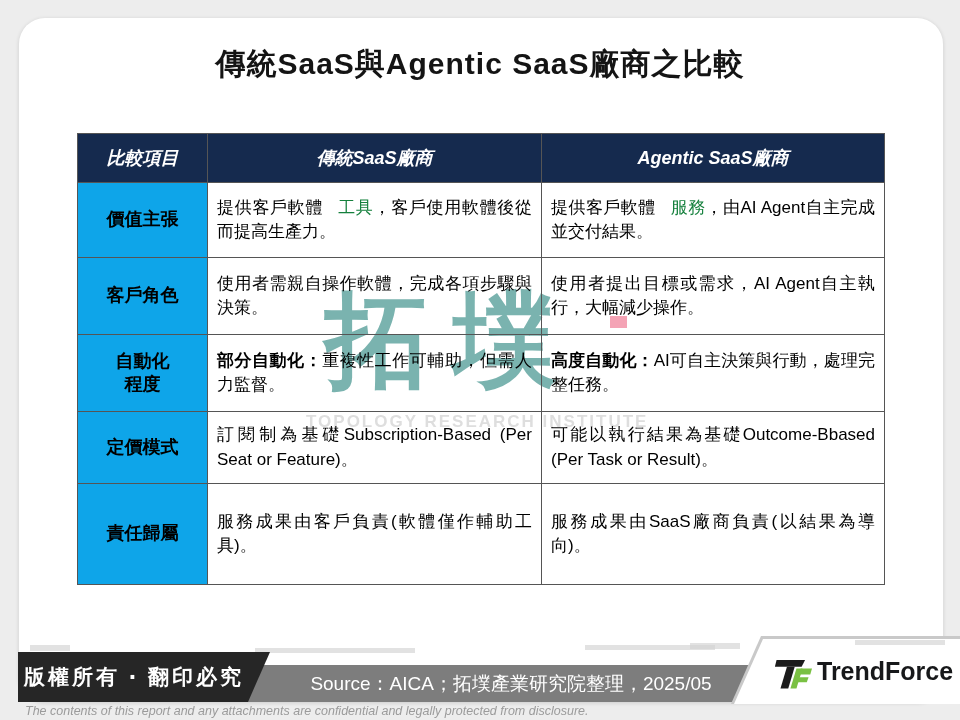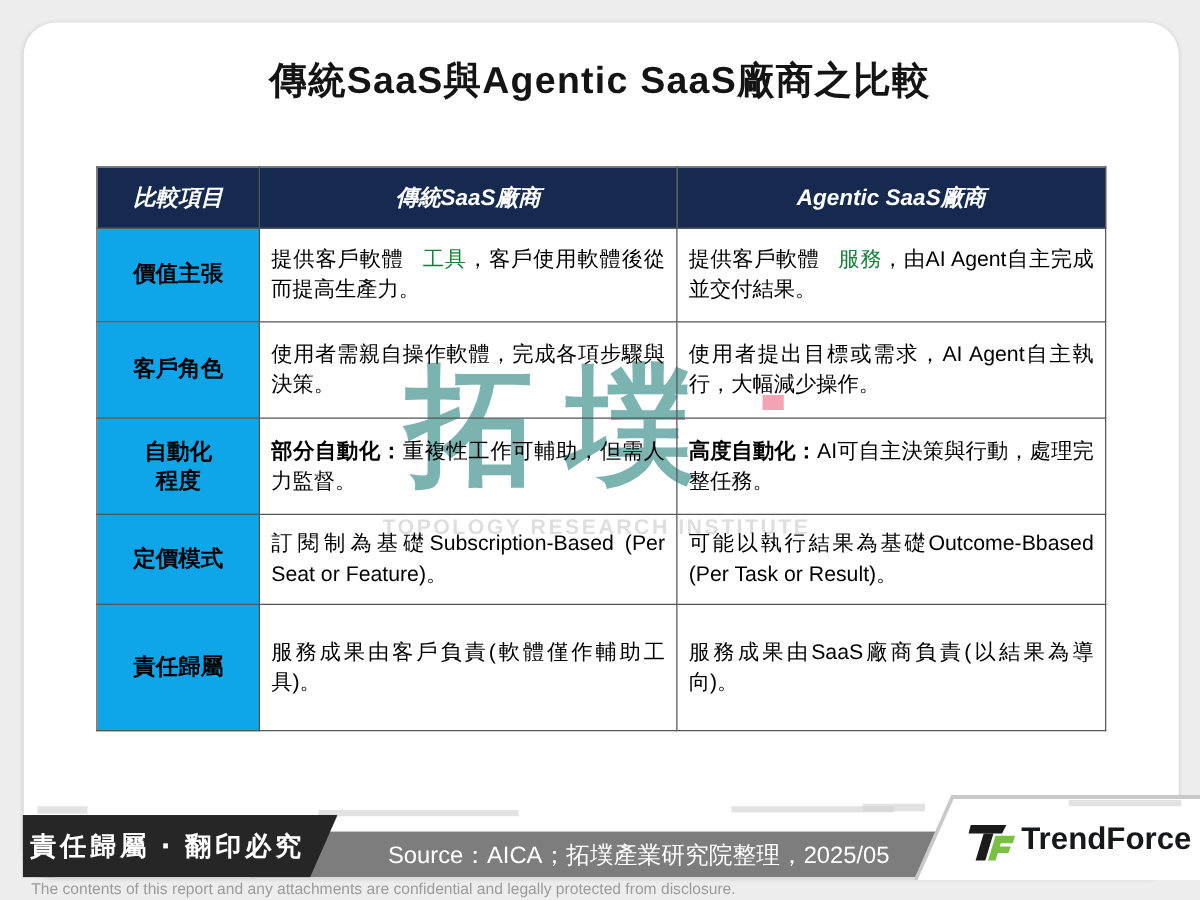--- a/index.html
+++ b/index.html
@@ -52,21 +52,21 @@
   .source-bar { position:absolute; left:200px; top:665px; width:560px; height:37px;
             background:#7d7d7d; clip-path:polygon(0 0,100% 0,calc(100% - 15px) 100%,0 100%);
             z-index:3; color:#fff; font-size:19px; display:flex; align-items:center;
             justify-content:center; padding-left:62px; }
   .brand-plate-border { position:absolute; left:731px; top:636px; width:229px; height:68px;
             background:#c9c9c9; clip-path:polygon(30px 0,100% 0,100% 100%,0 100%); z-index:4; }
   .brand-plate { position:absolute; left:734px; top:639px; width:226px; height:65px;
             background:#ffffff; clip-path:polygon(29px 0,100% 0,100% 100%,0 100%); z-index:5;
             display:flex; align-items:center; gap:5px; padding-left:40px; }
   .brand-text { font-size:25px; font-weight:bold; color:#17181a; }
-  .disclaimer { position:absolute; left:25px; top:704px; font-size:12.5px; color:#9b9b9b; z-index:2; }
+  .disclaimer { position:absolute; left:25px; top:704px; font-size:12.5px; color:#9b9b9b; z-index:2;font-style:italic; }
 </style>
 </head>
 <body>
 
 <div class="stage">
 
   <div class="card"></div>
 
   <div class="title">傳統SaaS與Agentic SaaS廠商之比較</div>
 
@@ -116,21 +116,21 @@
     </tr>
         <tr>
       <th class="label">責任歸屬</th>
       <td class="cell"><span>服務成果由客戶負責(軟體僅作輔助工具)。</span></td>
       <td class="cell"><span>服務成果由SaaS廠商負責(以結果為導向)。</span></td>
     </tr>
       </tbody>
   </table>
 
   <div class="copyright-box">
-    <span>責任歸屬 ‧ 翻印必究</span>
+    <span>版權所有 ‧ 翻印必究</span>
   </div>
   <div class="source-bar">
     <span>Source：AICA；拓墣產業研究院整理，2025/05</span>
   </div>
   <div class="brand-plate-border"></div>
   <div class="brand-plate">
     <svg width="38" height="38" viewBox="0 0 44 44">
       <polygon points="3,8 36,8 32,16 1,16" fill="#1b1b1b"></polygon>
       <polygon points="15,16 24,16 16.5,41 7.5,41" fill="#1b1b1b"></polygon>
       <polygon points="26,18 33,18 26,41 19,41" fill="#7ac143"></polygon>

